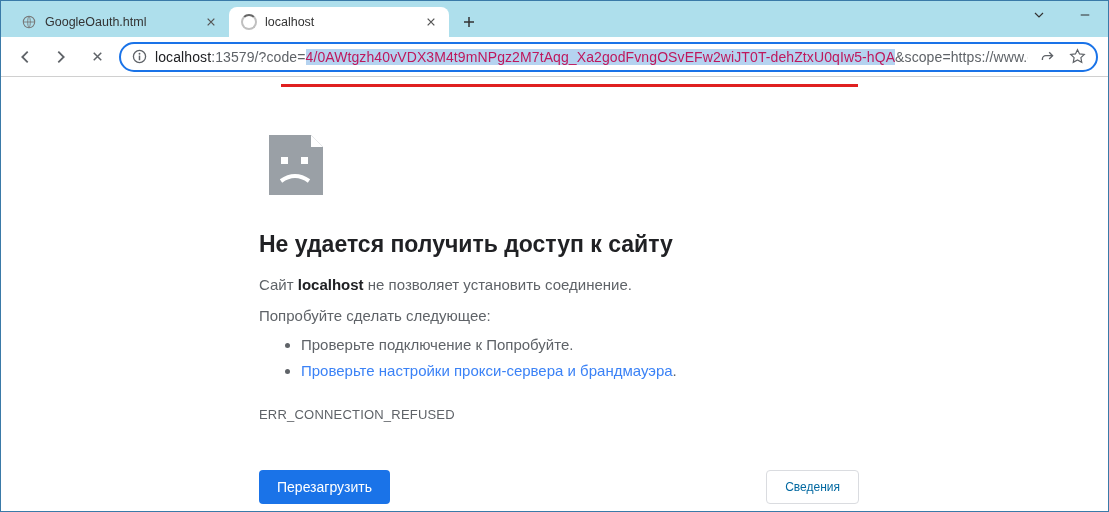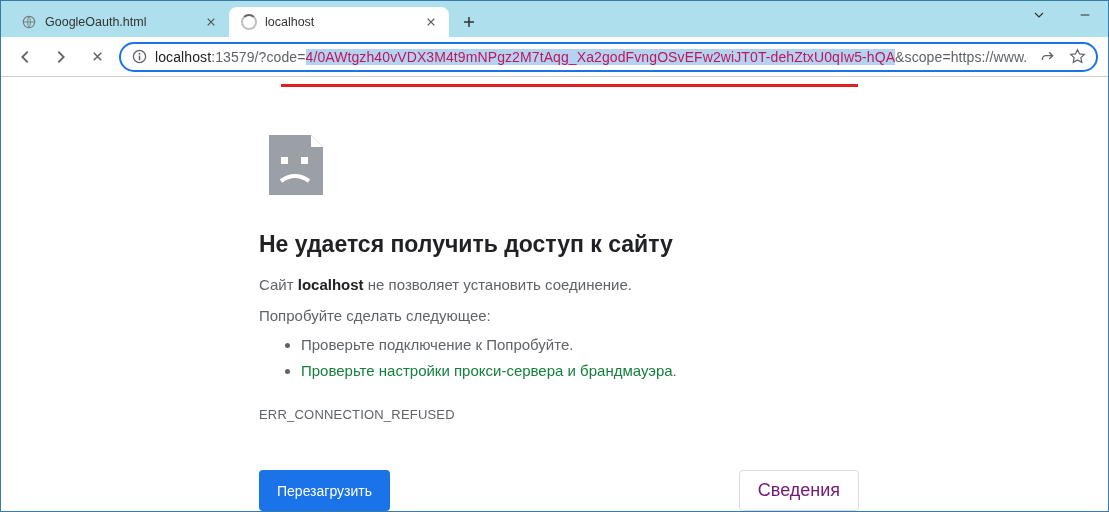--- a/index.html
+++ b/index.html
@@ -165,21 +165,21 @@
       list-style: disc;
       padding-left: 42px;
       margin-bottom: 24px;
     }
     ul.suggestions li {
       font-size: 15px;
       color: #5f6368;
       line-height: 1.7;
     }
     ul.suggestions li a {
-      color: #15803d;
+      color: #3b82f6;
       text-decoration: none;
       cursor: pointer;
     }
     .errcode {
       font-size: 13px;
       color: #5f6368;
       margin-bottom: 48px;
       letter-spacing: 0.2px;
     }
     .buttons {
@@ -191,25 +191,25 @@
       background: #1a73e8;
       color: #fff;
       border: none;
       padding: 9px 18px;
       border-radius: 4px;
       font-size: 14px;
       cursor: pointer;
     }
     .btn-secondary {
       background: #fff;
-      color: #701a75;
+      color: #0369a1;
       border: 1px solid #dadce0;
       padding: 9px 18px;
       border-radius: 4px;
-      font-size: 18px;
+      font-size: 12px;
       cursor: pointer;
     }
     .spinner-icon {
       display: inline-flex;
       width: 16px; height: 16px;
       border: 2px solid #c0c0c0;
       border-top-color: #666;
       border-radius: 50%;
     }
   </style>

